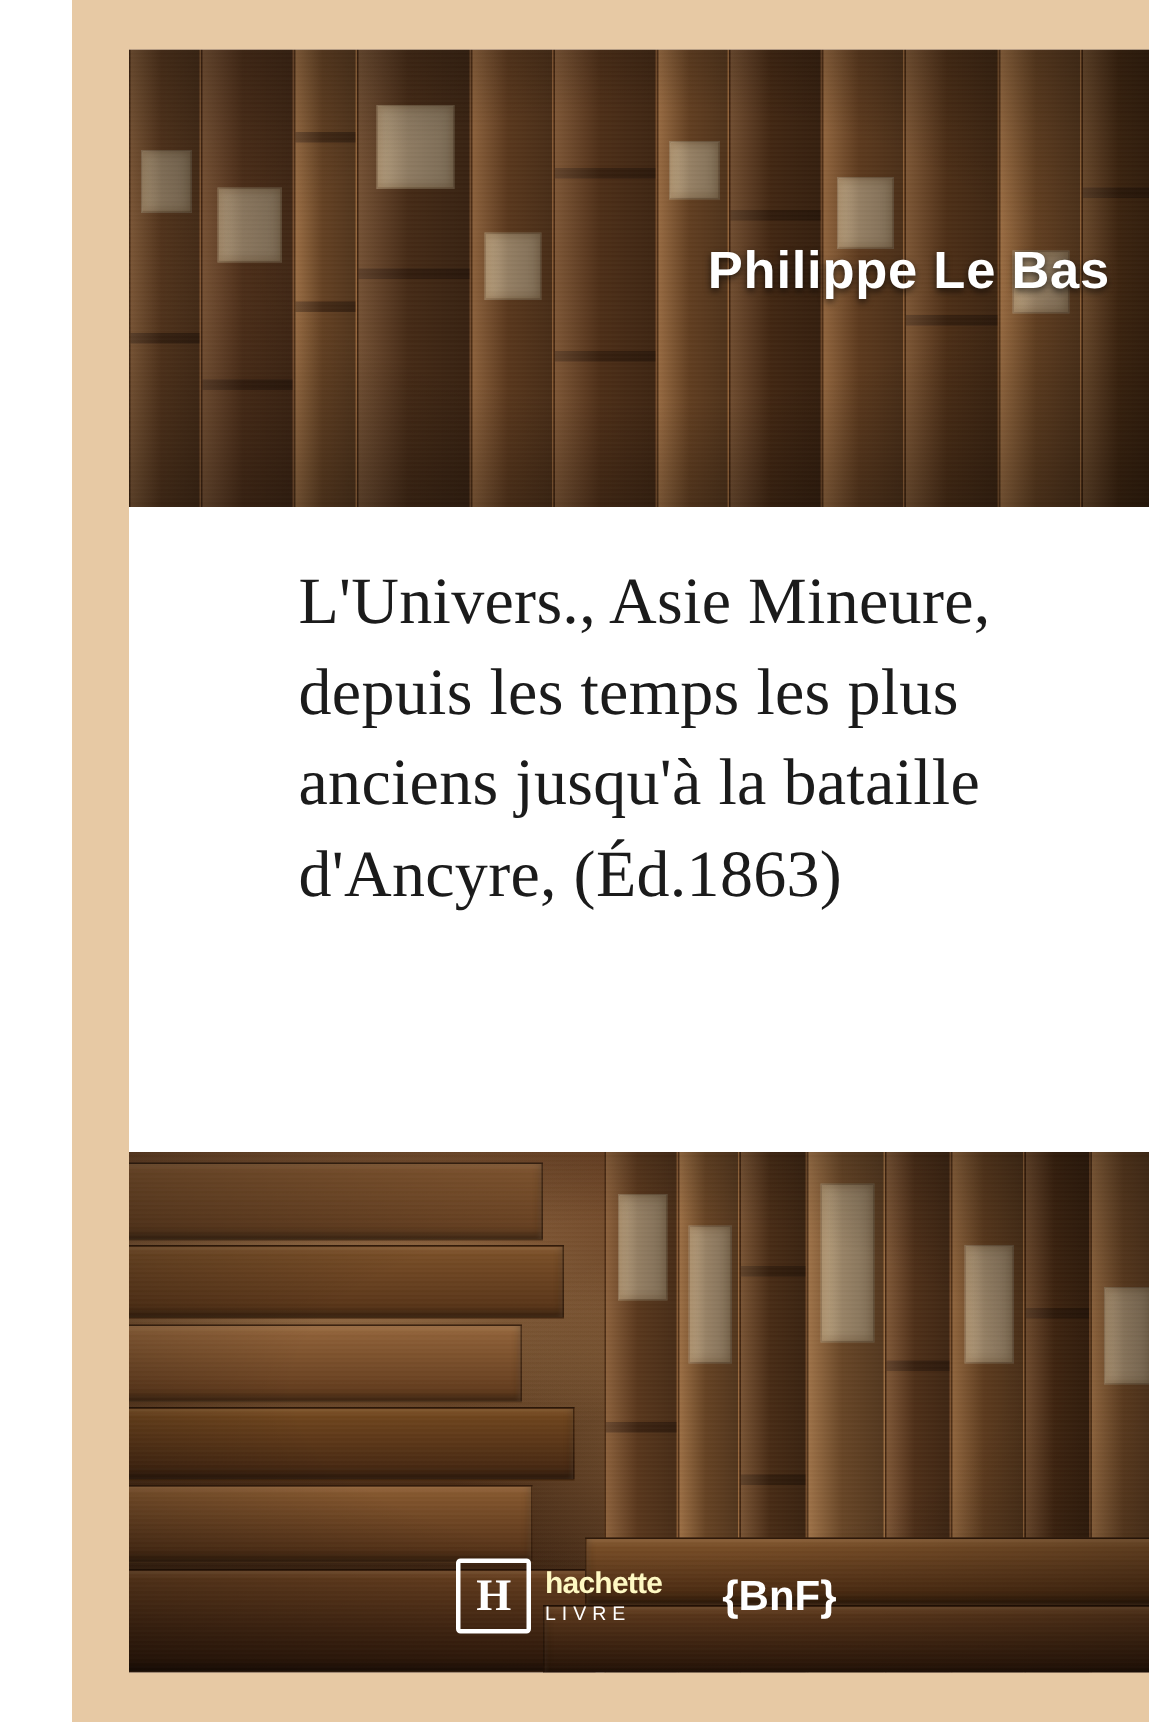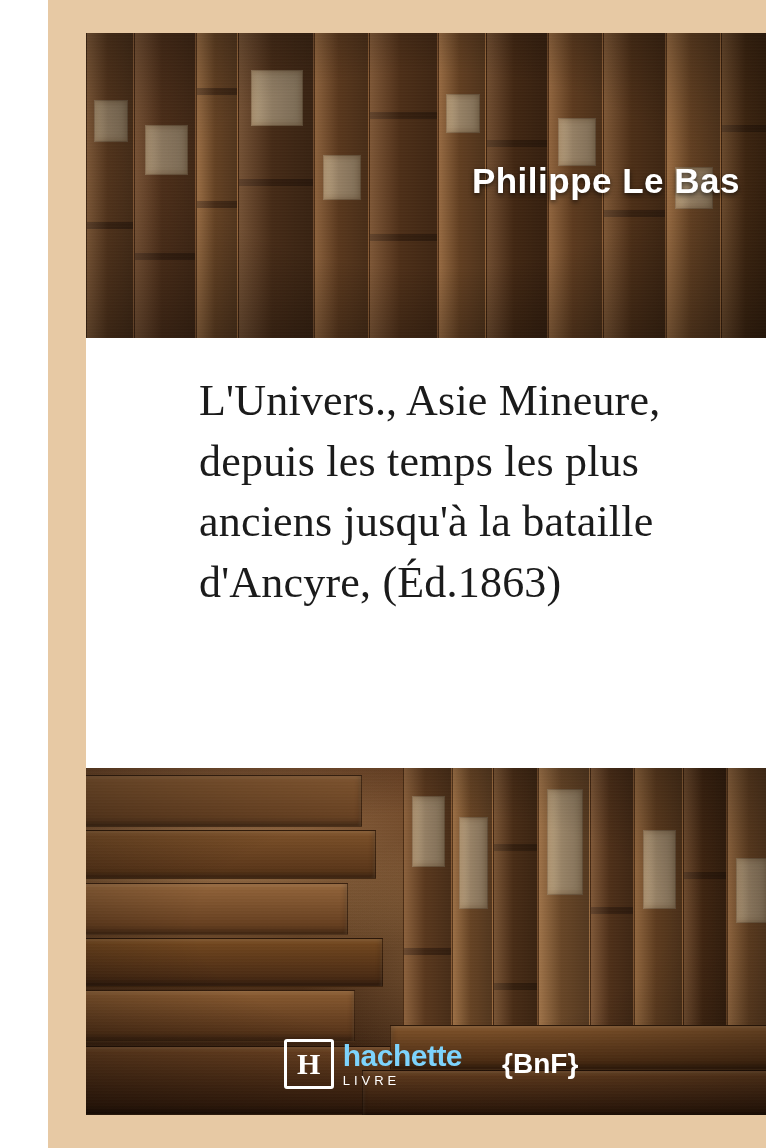--- a/index.html
+++ b/index.html
@@ -195,22 +195,22 @@
     line-height: 1;
   }
   .hachette-words {
     display: flex;
     flex-direction: column;
     line-height: 1;
   }
   .hachette-name {
     font-family: "Liberation Sans", sans-serif;
     font-weight: bold;
-    font-size: 30px;
-    color: #7dd3fc;
+    font-size: 20px;
+    color: #fef9c3;
     letter-spacing: -0.5px;
   }
   .hachette-sub {
     font-family: "Liberation Sans", sans-serif;
     font-size: 13px;
     color: #ffffff;
     letter-spacing: 4px;
     margin-top: 3px;
   }
   .bnf {

